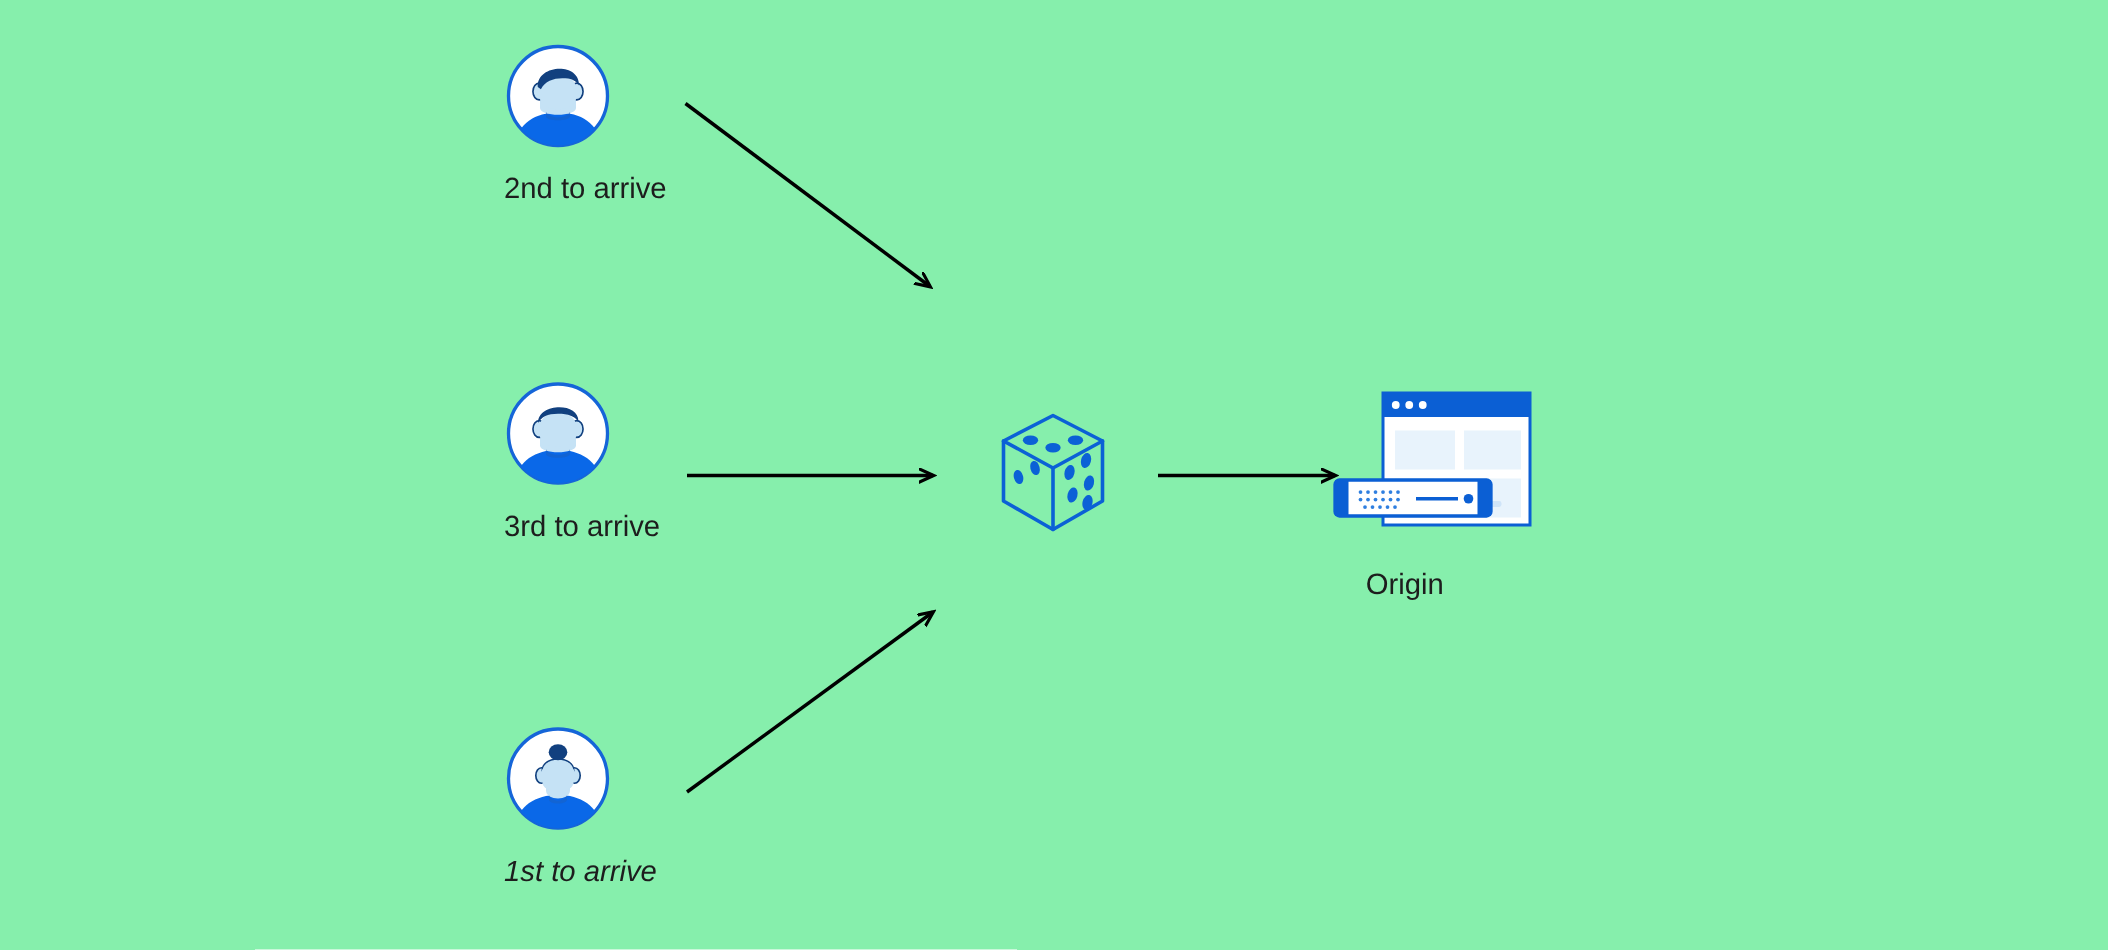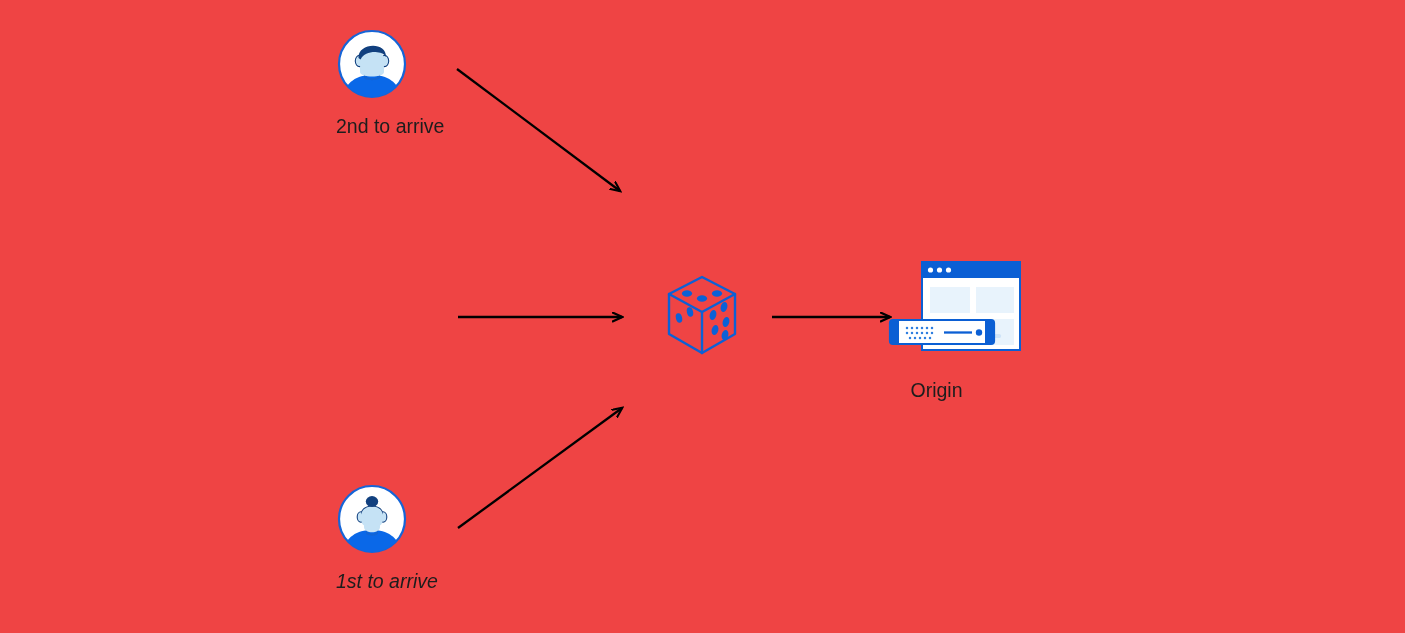--- a/index.html
+++ b/index.html
@@ -8,21 +8,21 @@
     background: #ffffff;
   }
   body {
     font-family: "Liberation Sans", sans-serif;
     -webkit-font-smoothing: antialiased;
   }
   #canvas {
     position: relative;
     width: 1405px;
     height: 633px;
-    background: #ef4444;
+    background: #86efac;
     overflow: hidden;
   }
   .node {
     position: absolute;
   }
   .icon-wrap {
     position: absolute;
     left: 0;
     top: 0;
   }
@@ -82,20 +82,42 @@
           <ellipse cx="48.5" cy="33" rx="4.2" ry="5.6" fill="#c5e2f5" stroke="#11407f" stroke-width="1.1"></ellipse>
           <path d="M24 31 C24 19 48 19 48 31 L48 38 C48 47 24 47 24 38 Z" fill="#c5e2f5"></path>
           <path d="M22.5 30 C21.5 15 50.5 13 50 29 C48.6 26.5 46 24.6 41 24.2 C34 23.7 27.5 25.6 24.6 31.5 Z" fill="#11407f"></path>
           <path d="M28 46.5 C30 51.5 42 51.5 44 46.5 L44 49.5 C44 53 28 53 28 49.5 Z" fill="#1a5fc0" opacity="0.55"></path>
         </g>
       </svg>
     </span>
     <span class="node-label" style="top:86px;">2nd to arrive</span>
   </div>
 
+  <div class="node" style="left:336px; top:253px; width:72px; height:110px;">
+    <span class="icon-wrap">
+      <svg width="72" height="72" viewBox="0 0 72 72">
+        <defs>
+            <clipPath id="clipB">
+              <circle cx="36" cy="36" r="33"></circle>
+            </clipPath>
+          </defs>
+        <circle cx="36" cy="36" r="33" fill="#ffffff" stroke="#1565d8" stroke-width="2.2"></circle>
+        <g clip-path="url(#clipB)">
+          <path d="M6 72 C8 55 20 47 36 47 C52 47 64 55 66 72 Z" fill="#0a68e8"></path>
+          <path d="M24 44 C24 50 48 50 48 44 L48 34 L24 34 Z" fill="#c5e2f5"></path>
+          <ellipse cx="23.5" cy="33" rx="4.2" ry="5.6" fill="#c5e2f5" stroke="#11407f" stroke-width="1.1"></ellipse>
+          <ellipse cx="48.5" cy="33" rx="4.2" ry="5.6" fill="#c5e2f5" stroke="#11407f" stroke-width="1.1"></ellipse>
+          <path d="M24 31 C24 19 48 19 48 31 L48 38 C48 47 24 47 24 38 Z" fill="#c5e2f5"></path>
+          <path d="M22.8 29 C22 16 50 14.5 49.6 28 C47 24.5 43 22.8 36 22.8 C29 22.8 25 24.8 22.8 29 Z" fill="#11407f"></path>
+          <path d="M28 46.5 C30 51.5 42 51.5 44 46.5 L44 49.5 C44 53 28 53 28 49.5 Z" fill="#1a5fc0" opacity="0.55"></path>
+        </g>
+      </svg>
+    </span>
+    <span class="node-label" style="top:86px;">3rd to arrive</span>
+  </div>
 
   <div class="node" style="left:336px; top:483px; width:72px; height:110px;">
     <span class="icon-wrap">
       <svg width="72" height="72" viewBox="0 0 72 72">
         <defs>
             <clipPath id="clipC">
               <circle cx="36" cy="36" r="33"></circle>
             </clipPath>
           </defs>
         <circle cx="36" cy="36" r="33" fill="#ffffff" stroke="#1565d8" stroke-width="2.2"></circle>

